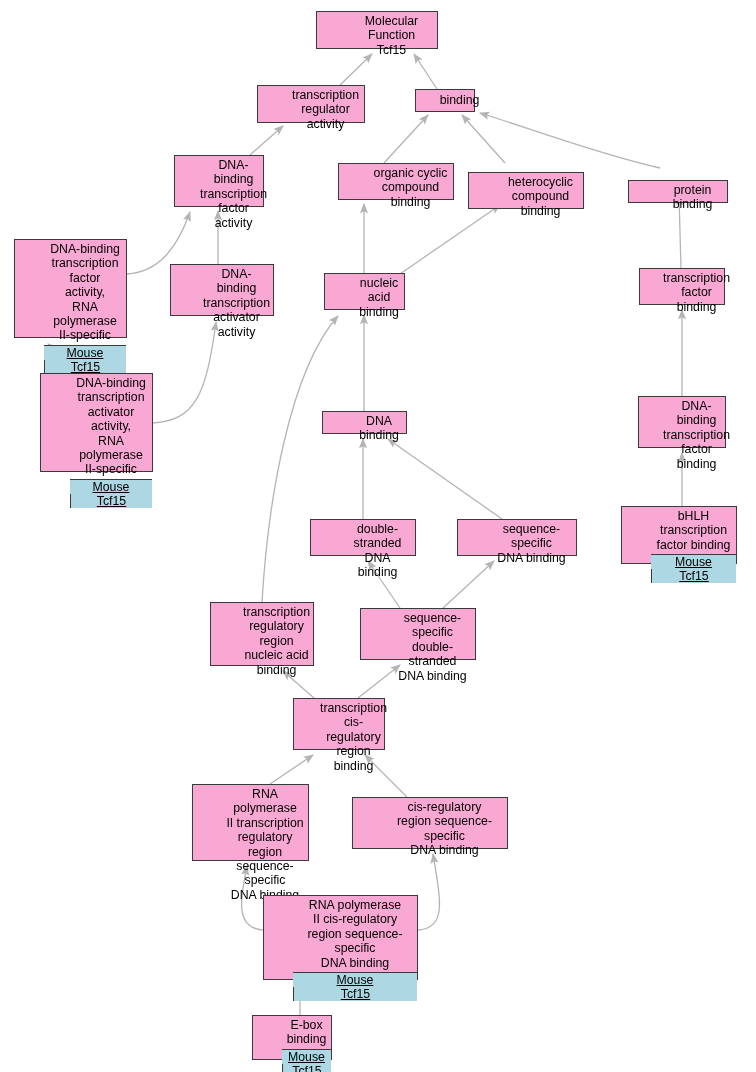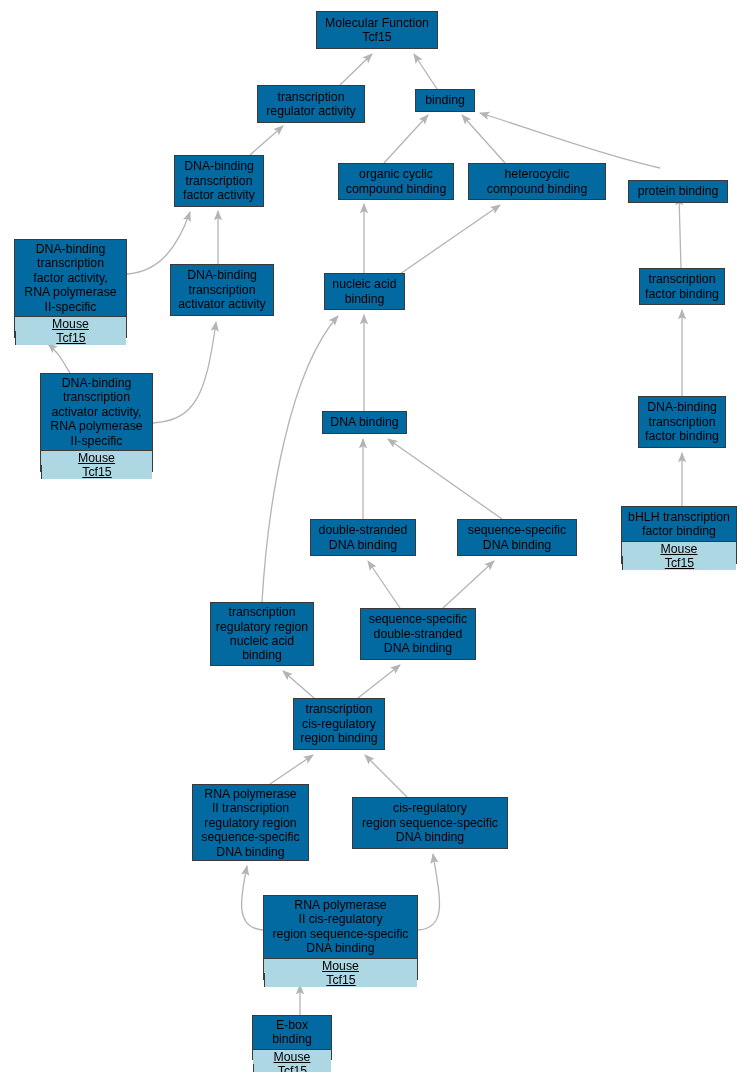--- a/index.html
+++ b/index.html
@@ -24,25 +24,26 @@
     left: 0;
     top: 0;
     width: 756px;
     height: 1072px;
     pointer-events: none;
   }
   .node {
     position: absolute;
     box-sizing: border-box;
     border: 1.3px solid #3a3a3a;
-    background: #0369a1;
+    background: #f9a8d4;
     display: flex;
     flex-direction: column;
     justify-content: stretch;
     z-index: 2;
+    padding-left: 29px;
   }
   .node-title {
     flex: 1 1 auto;
     display: flex;
     align-items: center;
     justify-content: center;
     text-align: center;
     font-size: 12.3px;
     line-height: 14.4px;
     color: #000000;
@@ -128,21 +129,21 @@
       </div>
       <div class="node" style="left: 174px; top: 155px; width: 90px; height: 52px;">
         <div class="node-title">DNA-binding
 transcription
 factor activity</div>
       </div>
       <div class="node" style="left: 307px; top: 163px; width: 116px; height: 37px; margin-left: 31px;">
         <div class="node-title">organic cyclic
 compound binding</div>
       </div>
-      <div class="node" style="left: 468px; top: 163px; width: 138px; height: 37px;">
+      <div class="node" style="left: 468px; top: 172px; width: 116px; height: 37px;">
         <div class="node-title">heterocyclic
 compound binding</div>
       </div>
       <div class="node" style="left: 628px; top: 180px; width: 100px; height: 23px;">
         <div class="node-title">protein binding</div>
       </div>
       <div class="node" style="left: 14px; top: 239px; width: 113px; height: 99px;">
         <div class="node-title">DNA-binding
 transcription
 factor activity,

